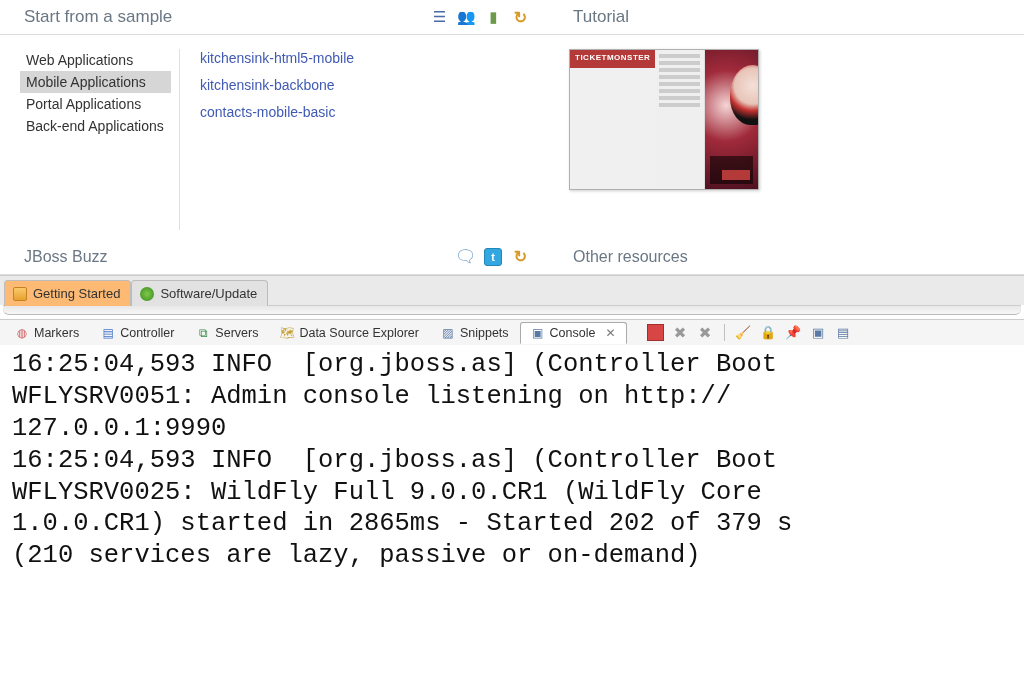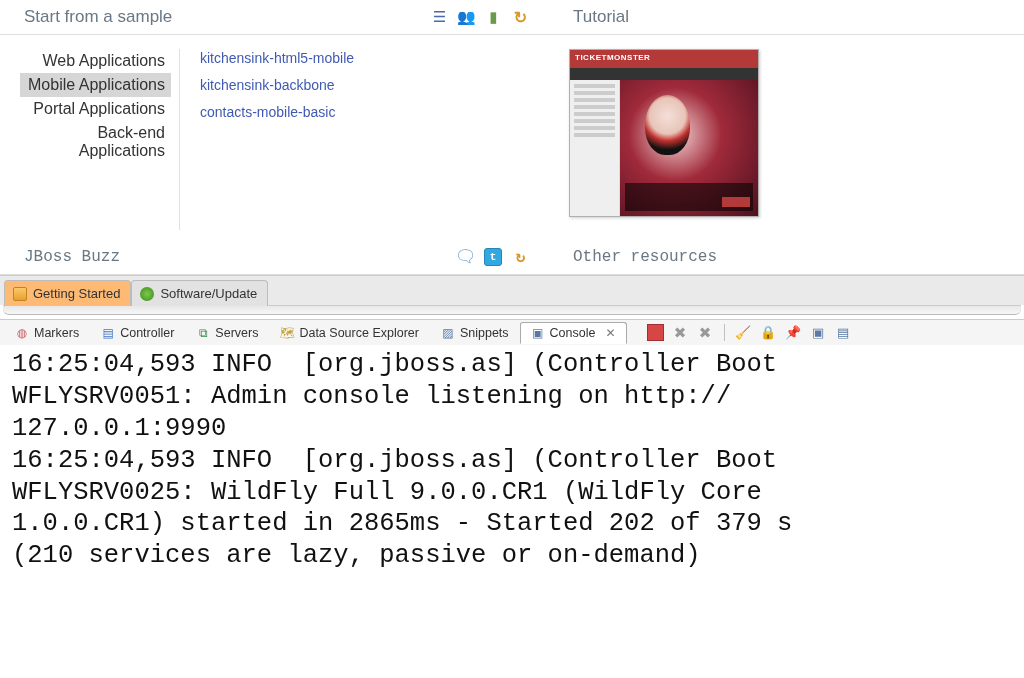--- a/index.html
+++ b/index.html
@@ -63,24 +63,23 @@
     display: flex;
     padding: 14px 20px 10px 20px;
   }
   .cat-list {
     width: 160px;
     border-right: 1px solid #e0e0e0;
     padding-right: 8px;
   }
   .cat-item {
     padding: 3px 6px;
-    font-size: 16px;
+    font-size: 14px;
     color: #333;
     cursor: pointer;
-    text-align: right;
   }
   .cat-item.selected {
     background: #d6d6d6;
   }
   .sample-list {
     padding-left: 20px;
     display: flex;
     flex-direction: column;
     gap: 9px;
   }
@@ -90,44 +89,43 @@
     cursor: pointer;
     padding: 1px 0;
   }
   .buzz-row {
     display: flex;
     align-items: center;
     height: 34px;
     padding: 0 14px 0 24px;
     color: #6a7784;
     font-size: 16px;
-    font-family: Liberation Mono, monospace;
   }
   .buzz-icons { display: flex; gap: 10px; padding-right: 12px; }
   .twitter-icon {
     width: 18px; height:18px;
     background: #33a7e0;
     border:1px solid #2385b8;
     border-radius: 3px;
     color:#fff;
     font-size:11px;
     display:flex;align-items:center;justify-content:center;
     font-weight:bold;
   }
   .speech-icon{color:#6fa3cf;font-size:17px;}
   .refresh-icon{color:#d79a2a;font-size:16px;font-weight:bold;}
 
   .tutorial-thumb {
     margin: 14px 0 16px 14px;
     width: 190px;
-    height: 168px;
+    height: 141px;
     border: 1px solid #b0b0b0;
     box-shadow: 1px 1px 3px rgba(0,0,0,.2);
     display:flex;
-    flex-direction:column;
+    flex-direction:row;
     background:#f0f0f0;
     overflow:hidden;
   }
   .thumb-top {
     height:18px;
     background: #b43a3a;
     color:#fff;
     font-size:8px;
     font-weight:bold;
     padding:3px 5px;

